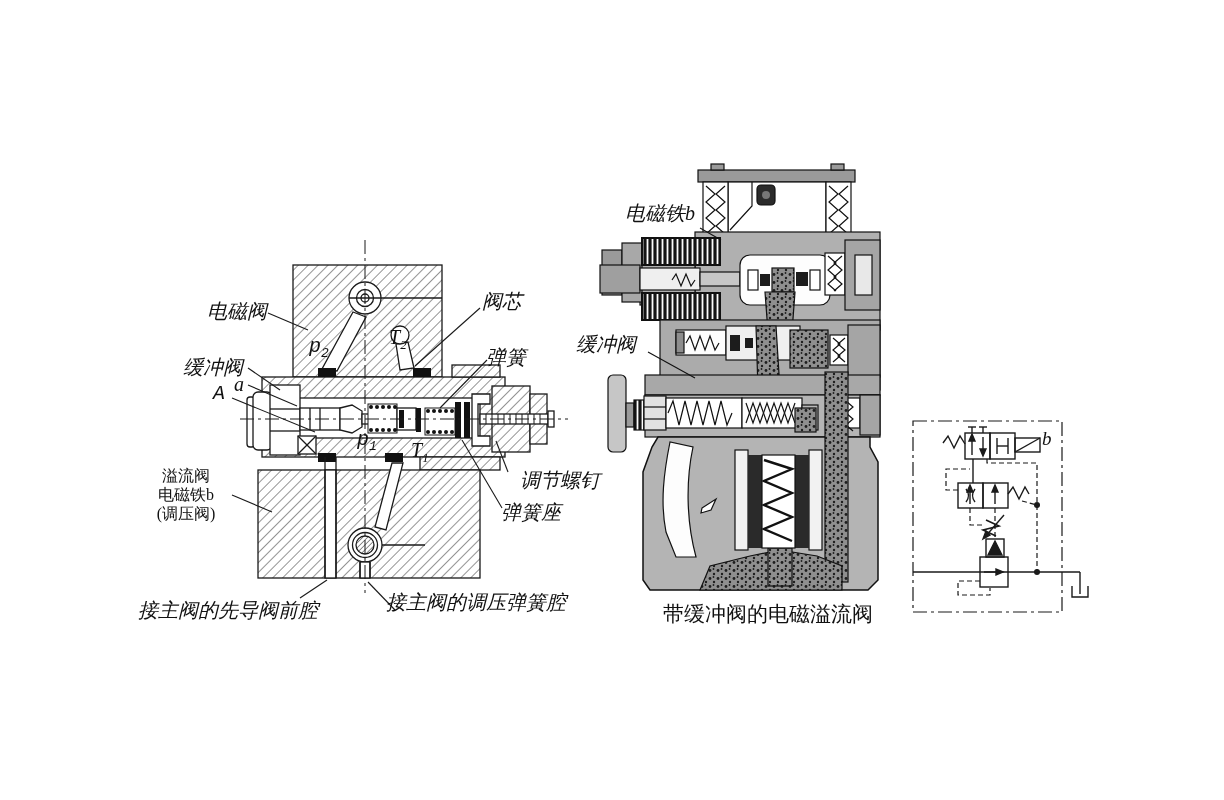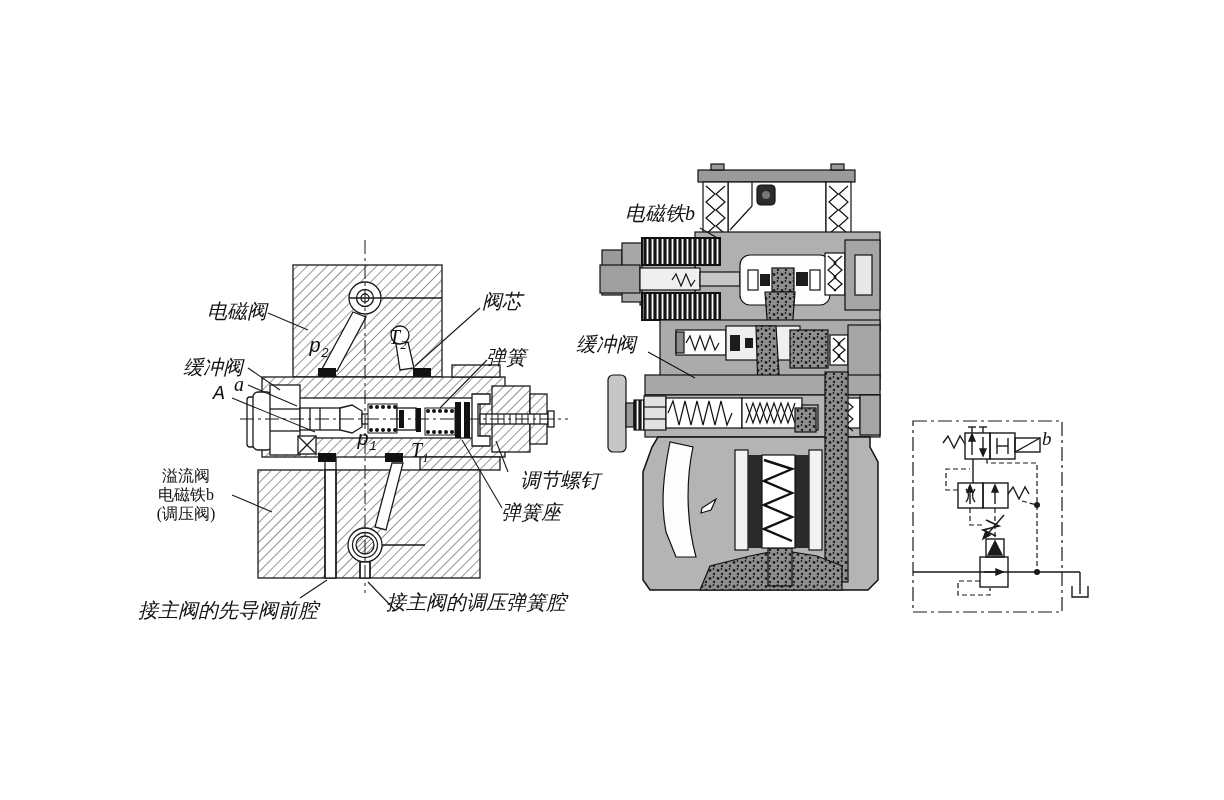--- a/index.html
+++ b/index.html
@@ -300,20 +300,21 @@
 
       <g stroke-width="1.1">
         <line x1="120" y1="68" x2="141" y2="80"></line>
         <line x1="68" y1="192" x2="115" y2="218"></line>
       </g>
     </g>
   </svg>
 
   <div class="lbl" style="left:625px;top:203px">电磁铁b</div>
   <div class="lbl" style="left:576px;top:334px">缓冲阀</div>
+  <div class="cap" style="left:663px;top:600px">带缓冲阀的电磁溢流阀</div>
 
   <svg class="fig" style="left:900px;top:405px" width="200" height="230" viewBox="0 0 200 230">
     <g stroke="#1a1a1a" fill="none" stroke-width="1.4">
 
       <rect x="13" y="16" width="149" height="191" stroke-dasharray="14 4 3 4" stroke-width="1.2"></rect>
 
       <g>
         <rect x="65" y="28" width="25" height="26"></rect>
         <rect x="90" y="28" width="25" height="26"></rect>
         <line x1="72" y1="50" x2="72" y2="32"></line>

